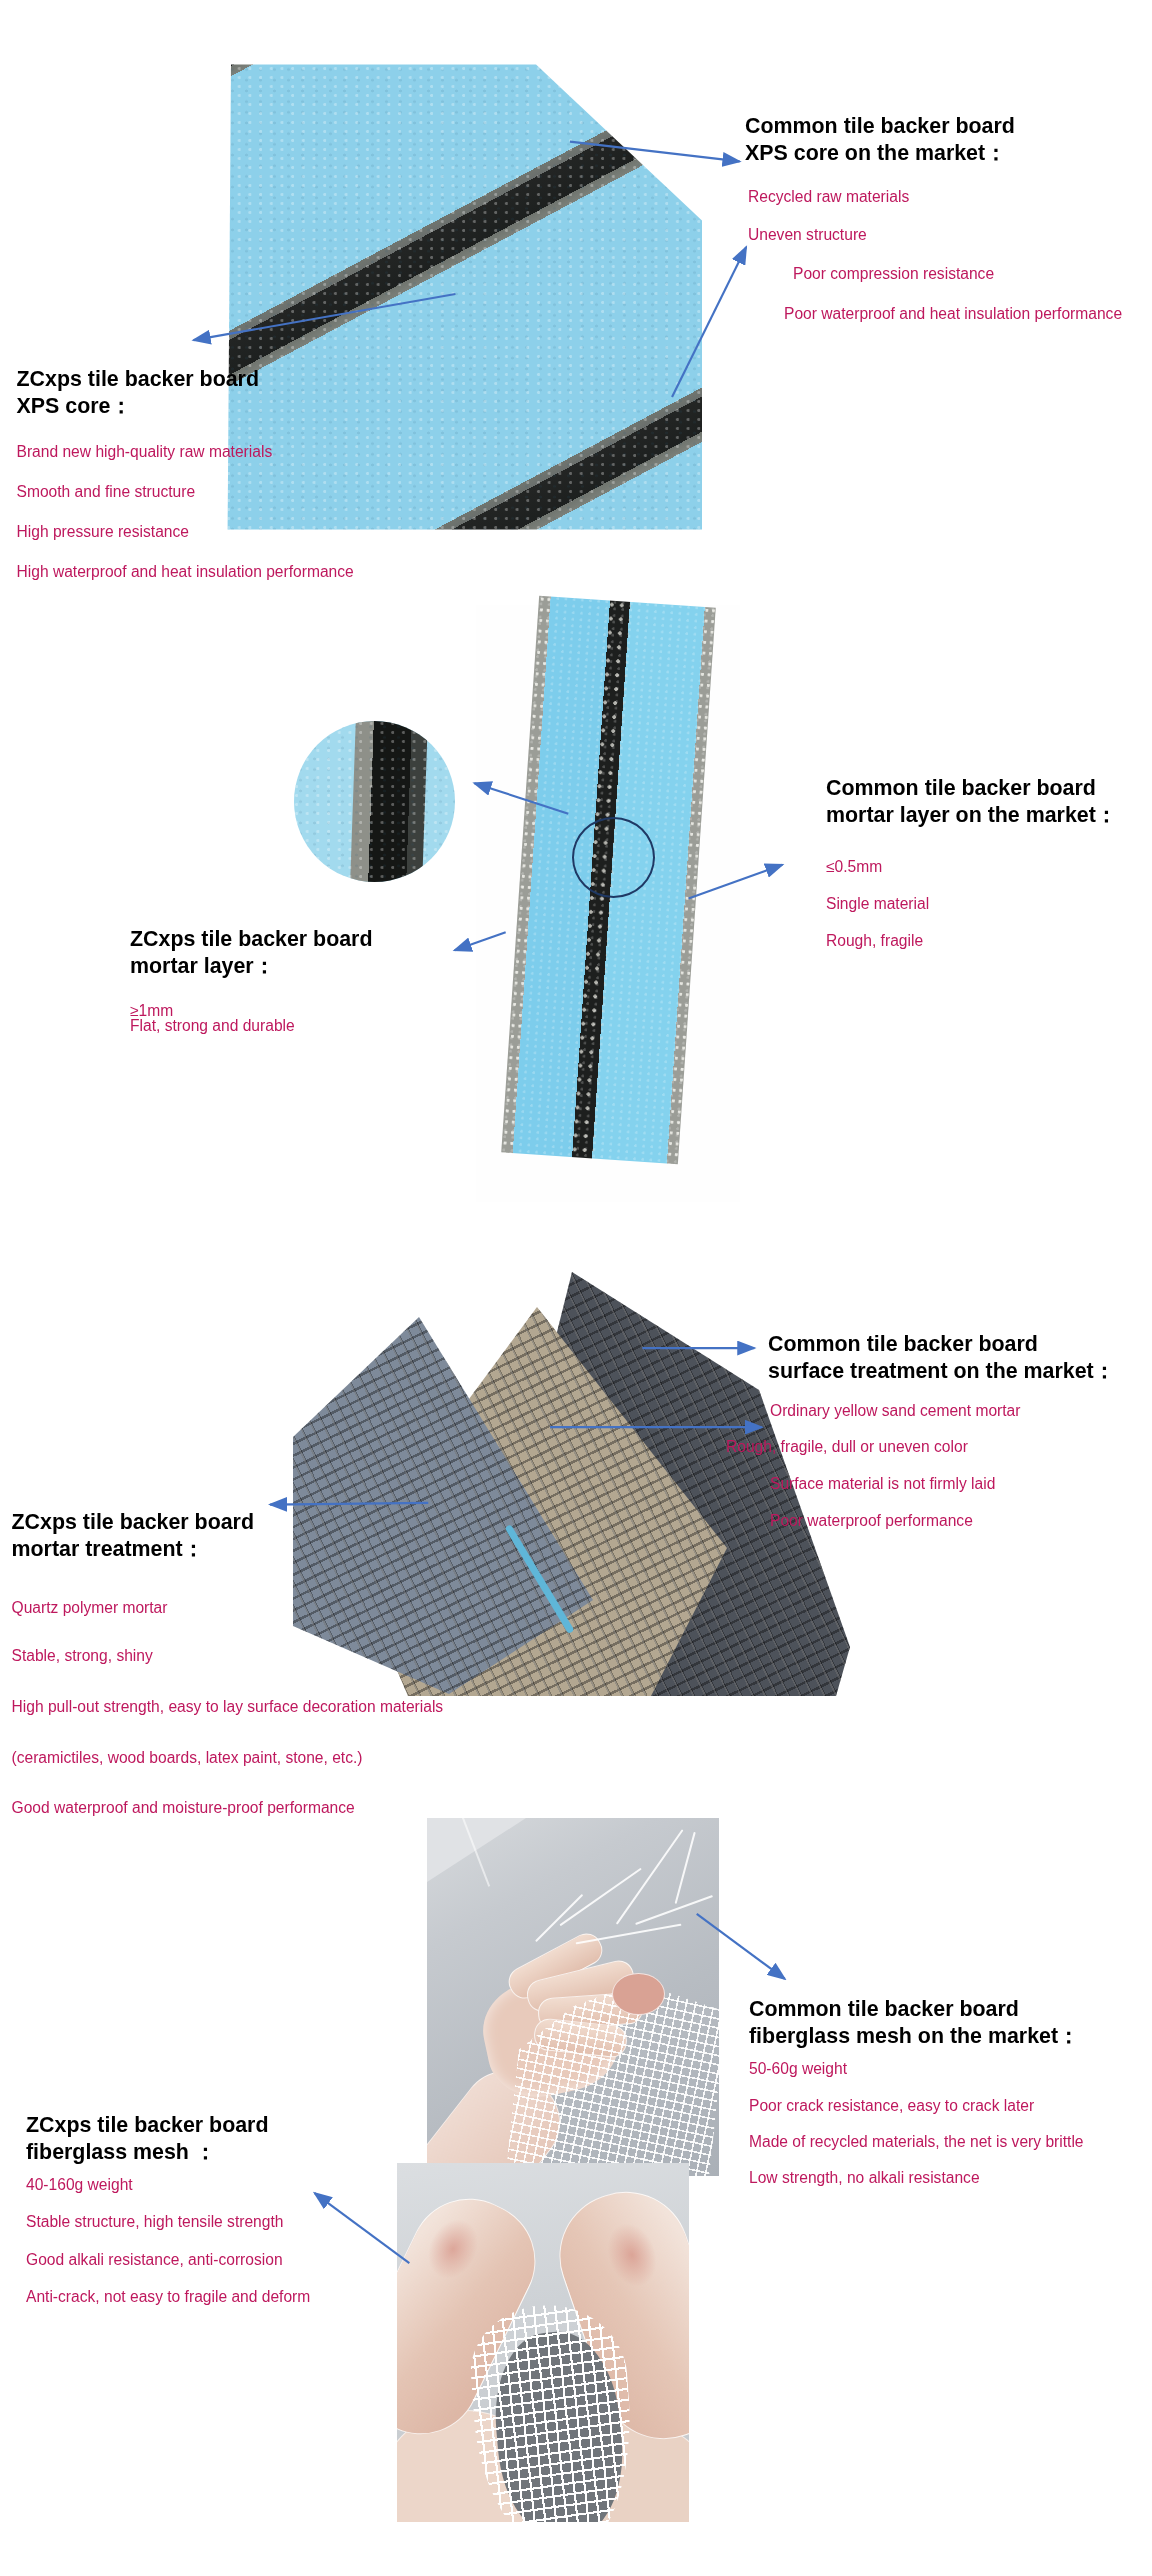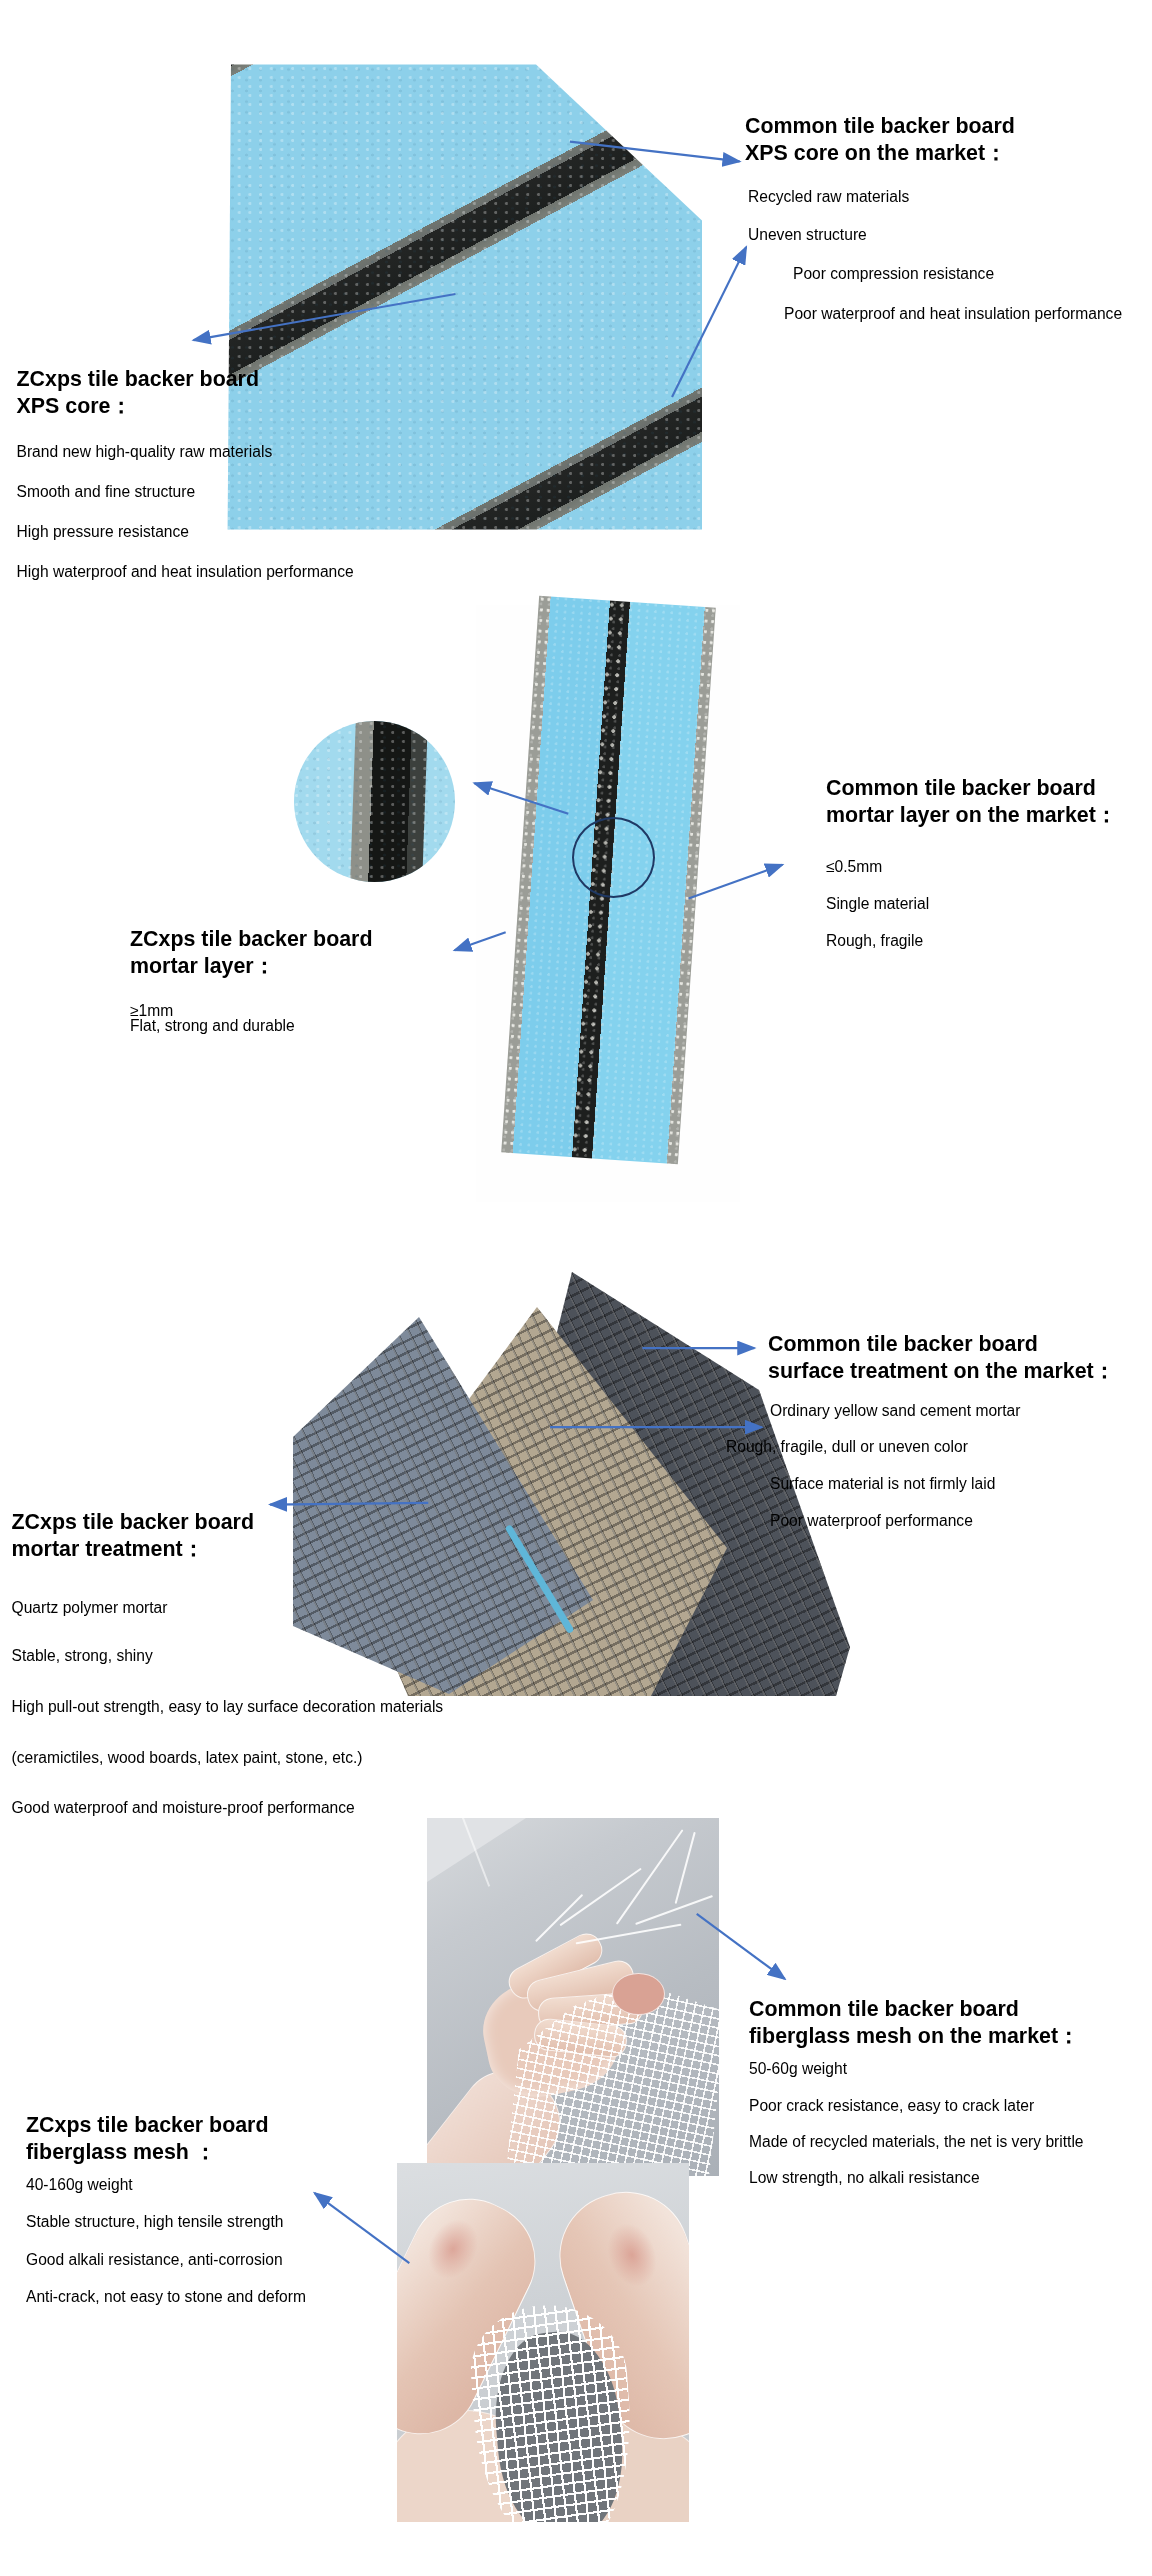--- a/index.html
+++ b/index.html
@@ -1,19 +1,19 @@
 <!DOCTYPE html>
 <html style="font-size:13px"><head>
 <meta charset="utf-8">
 <style>
   html,body{margin:0;padding:0;background:#fff;}
   .canvas{position:relative;width:1153px;height:2576px;background:#ffffff;
           font-family:"Liberation Sans",sans-serif;overflow:hidden;}
   .hd{position:absolute;font-weight:bold;font-size:21.4px;line-height:27px;color:#000;white-space:nowrap;z-index:4;}
-  .it{position:absolute;font-size:15.6px;line-height:20px;color:#000000;white-space:nowrap;z-index:4;text-align:center;}
+  .it{position:absolute;font-size:15.6px;line-height:20px;color:#be185d;white-space:nowrap;z-index:4;text-align:center;}
   .photo{position:absolute;overflow:hidden;z-index:1;}
   
   .photo1{left:226px;top:20.6px;width:478px;height:511px;
           clip-path:polygon(5px 44px,310px 44px,476px 200px,476px 509px,1.6px 509px);}
   .p1stripes{position:absolute;left:-206px;top:-206px;width:906px;height:906px;
       transform:rotate(-28deg);
       background:repeating-linear-gradient(180deg,
         #8dd0ea 0px,#8dd0ea 122px,#70756f 122px,#6a6f6d 130px,
         #232524 130px,#1d201f 161px,#70756f 161px,#7b807a 170px,#8dd0ea 170px,#8dd0ea 272px);}
   .noise{position:absolute;inset:0;background-image:
@@ -214,21 +214,21 @@
   <div class="it" style="left:749px;top:2132px;">Made of recycled materials, the net is very brittle</div>
   <div class="it" style="left:749px;top:2168px;">Low strength, no alkali resistance</div>
 
   <div class="hd" style="left:26px;top:2112px;">
     <div>ZCxps tile backer board</div>
     <div>fiberglass mesh ：</div>
   </div>
   <div class="it" style="left:26px;top:2175px;">40-160g weight</div>
   <div class="it" style="left:26px;top:2212px;">Stable structure, high tensile strength</div>
   <div class="it" style="left:26px;top:2250px;">Good alkali resistance, anti-corrosion</div>
-  <div class="it" style="left:26px;top:2287px;">Anti-crack, not easy to stone and deform</div>
+  <div class="it" style="left:26px;top:2287px;">Anti-crack, not easy to fragile and deform</div>
 
   <svg class="arrows" width="1153" height="2576" viewBox="0 0 1400 3128">
     <defs>
       <marker id="ah" markerWidth="9" markerHeight="7" refX="8" refY="3.5" orient="auto">
         <path d="M0,0 L9,3.5 L0,7 Z" fill="#4472C4"></path>
       </marker>
     </defs>
     <g stroke="#4472C4" stroke-width="2.6" fill="none">
       <line x1="692" y1="172" x2="898" y2="196" marker-end="url(#ah)"></line>
       <line x1="816" y1="482" x2="906" y2="300" marker-end="url(#ah)"></line>

